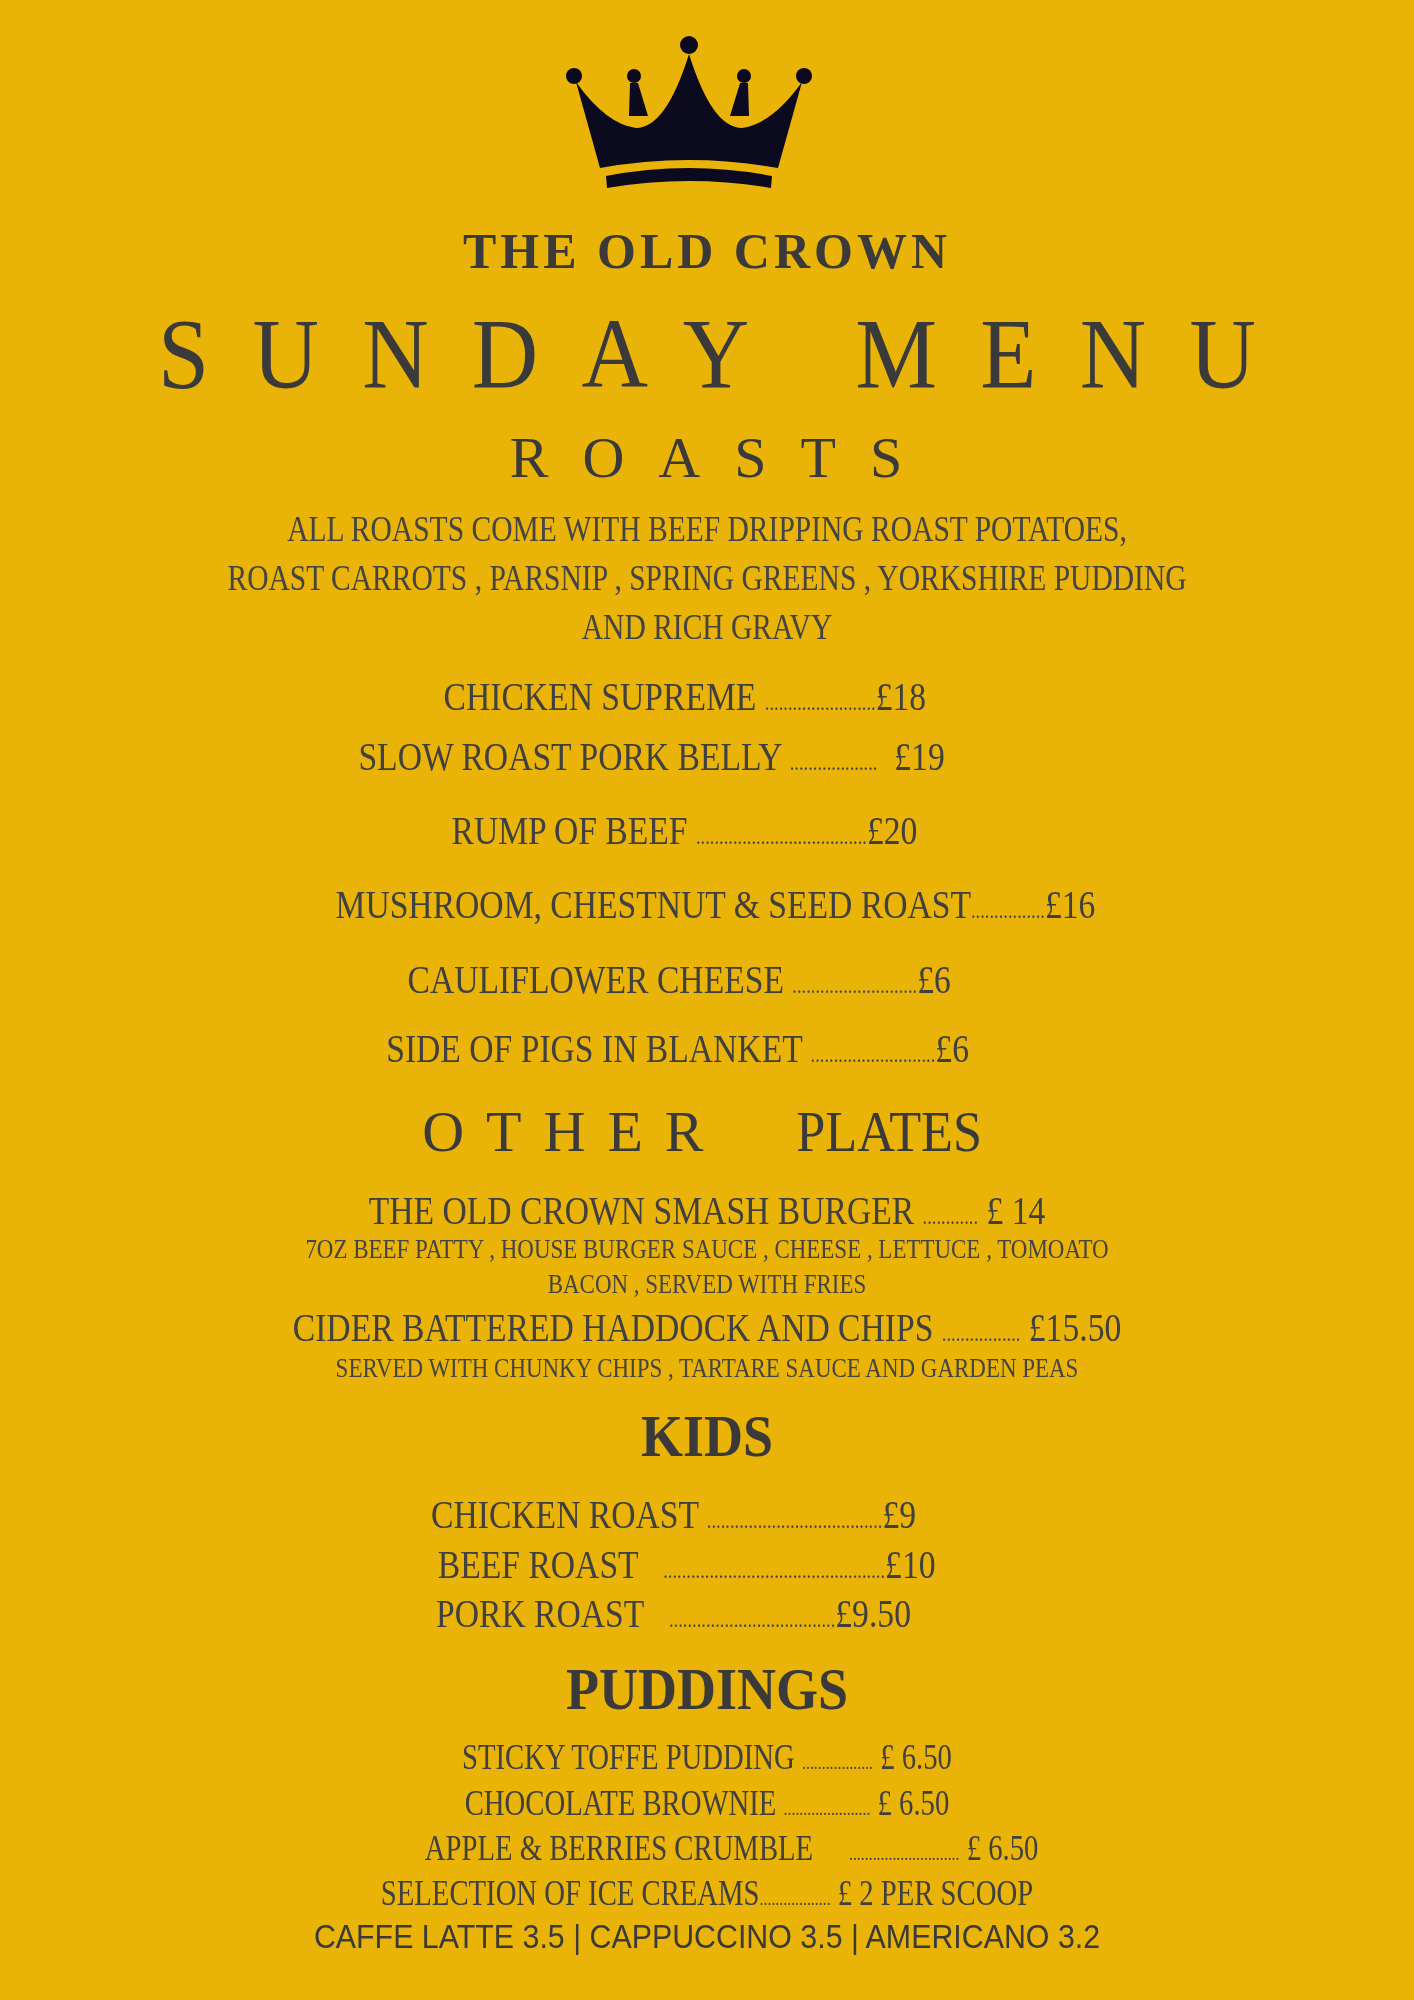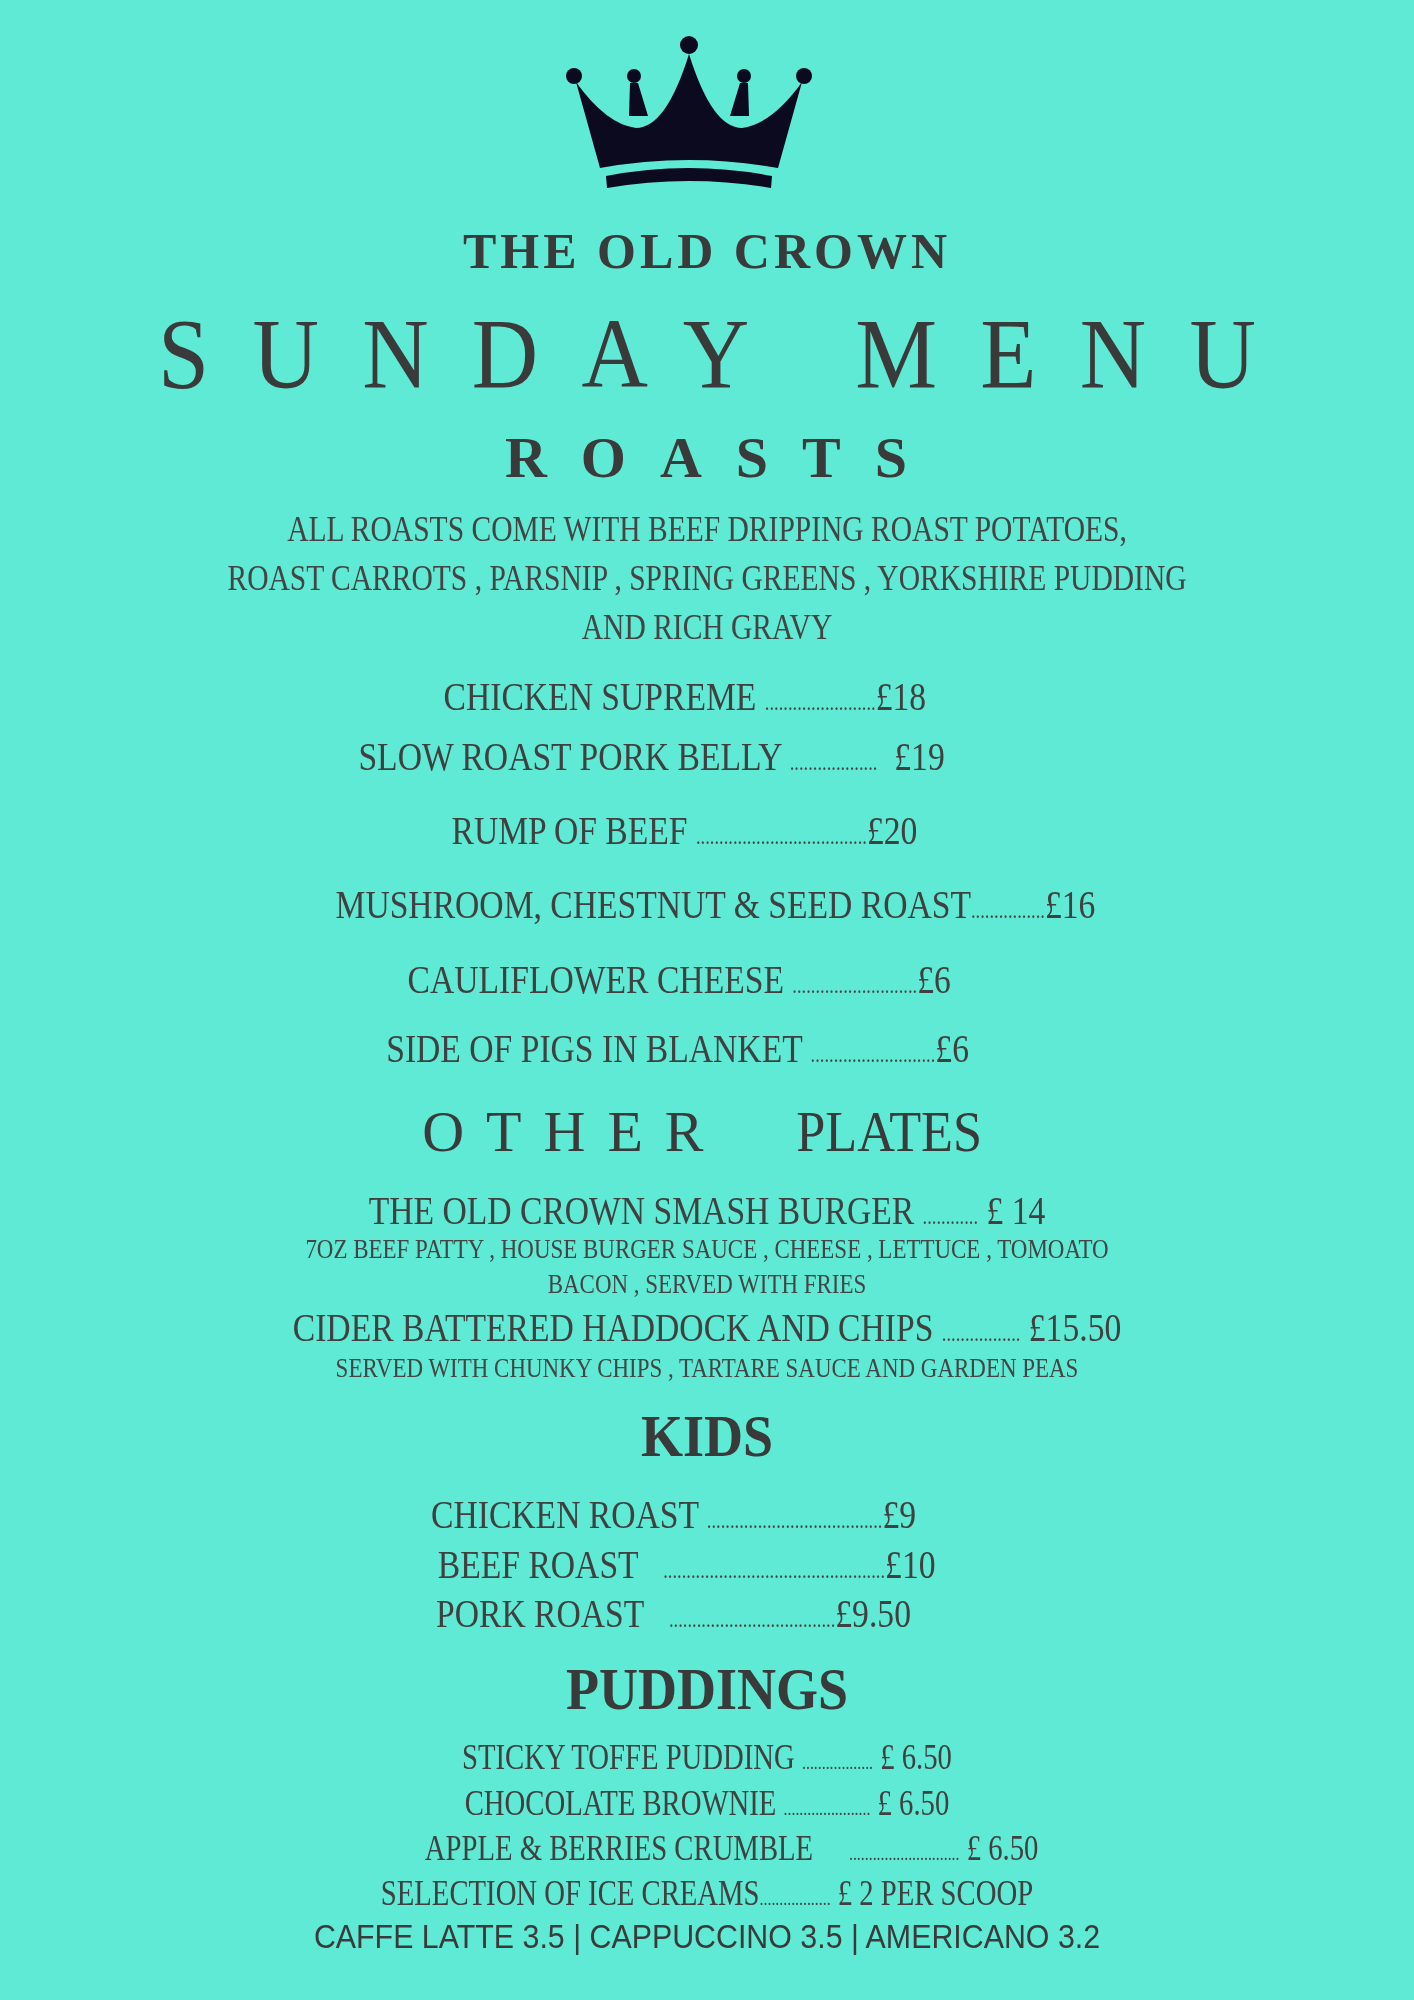--- a/index.html
+++ b/index.html
@@ -1,27 +1,27 @@
 <!DOCTYPE html>
 <html><head>
 <meta charset="utf-8">
 <style>
   html, body { margin: 0; padding: 0; background: #ffffff; }
   body { width: 1414px; height: 2000px; position: relative; overflow: hidden; }
-  .page { position: absolute; left: 0; top: 0; width: 1414px; height: 2000px; background: #5eead4; }
+  .page { position: absolute; left: 0; top: 0; width: 1414px; height: 2000px; background: #eab308; }
   .line {
     position: absolute; white-space: nowrap; color: #3b3b3b;
     font-family: "Liberation Serif", "DejaVu Serif", serif;
     transform-origin: center center;
   }
   .center { left: 0; width: 1414px; text-align: center; }
   .crown { position: absolute; left: 566px; top: 36px; width: 246px; height: 152px; }
   .brand { top: 222px; font-size: 50px; font-weight: bold; letter-spacing: 4px; color: #3a3a3a; }
   .title { top: 296px; font-size: 100px; font-weight: normal; letter-spacing: 47px; color: #3a3a3a; padding-left: 47px; box-sizing: border-box; transform: scaleX(0.92); }
-  .section-spaced { font-size: 58px; font-weight: bold; letter-spacing: 34px; color: #3a3a3a; padding-left: 32px; box-sizing: border-box; }
+  .section-spaced { font-size: 58px; font-weight: normal; letter-spacing: 34px; color: #3a3a3a; padding-left: 32px; box-sizing: border-box; }
   .section { font-size: 60px; font-weight: bold; color: #3a3a3a; transform: scaleX(0.9); }
   .desc { font-size: 36px; transform: scaleX(0.82); color: #444; }
   .item { font-size: 41px; transform: scaleX(0.82); color: #404040; }
   .item-sm { font-size: 28px; transform: scaleX(0.82); color: #444; }
   .item-md { font-size: 35px; transform: scaleX(0.82); color: #404040; }
   .dots { letter-spacing: 0; font-size: 0.55em; vertical-align: baseline; color: #444; }
   .coffee { font-family: "Liberation Sans", "DejaVu Sans", sans-serif; font-size: 33px; transform: scaleX(0.92); color: #3a3a3a; }
   .other-gap { display: inline-block; width: 60px; }
 </style>
 </head>

